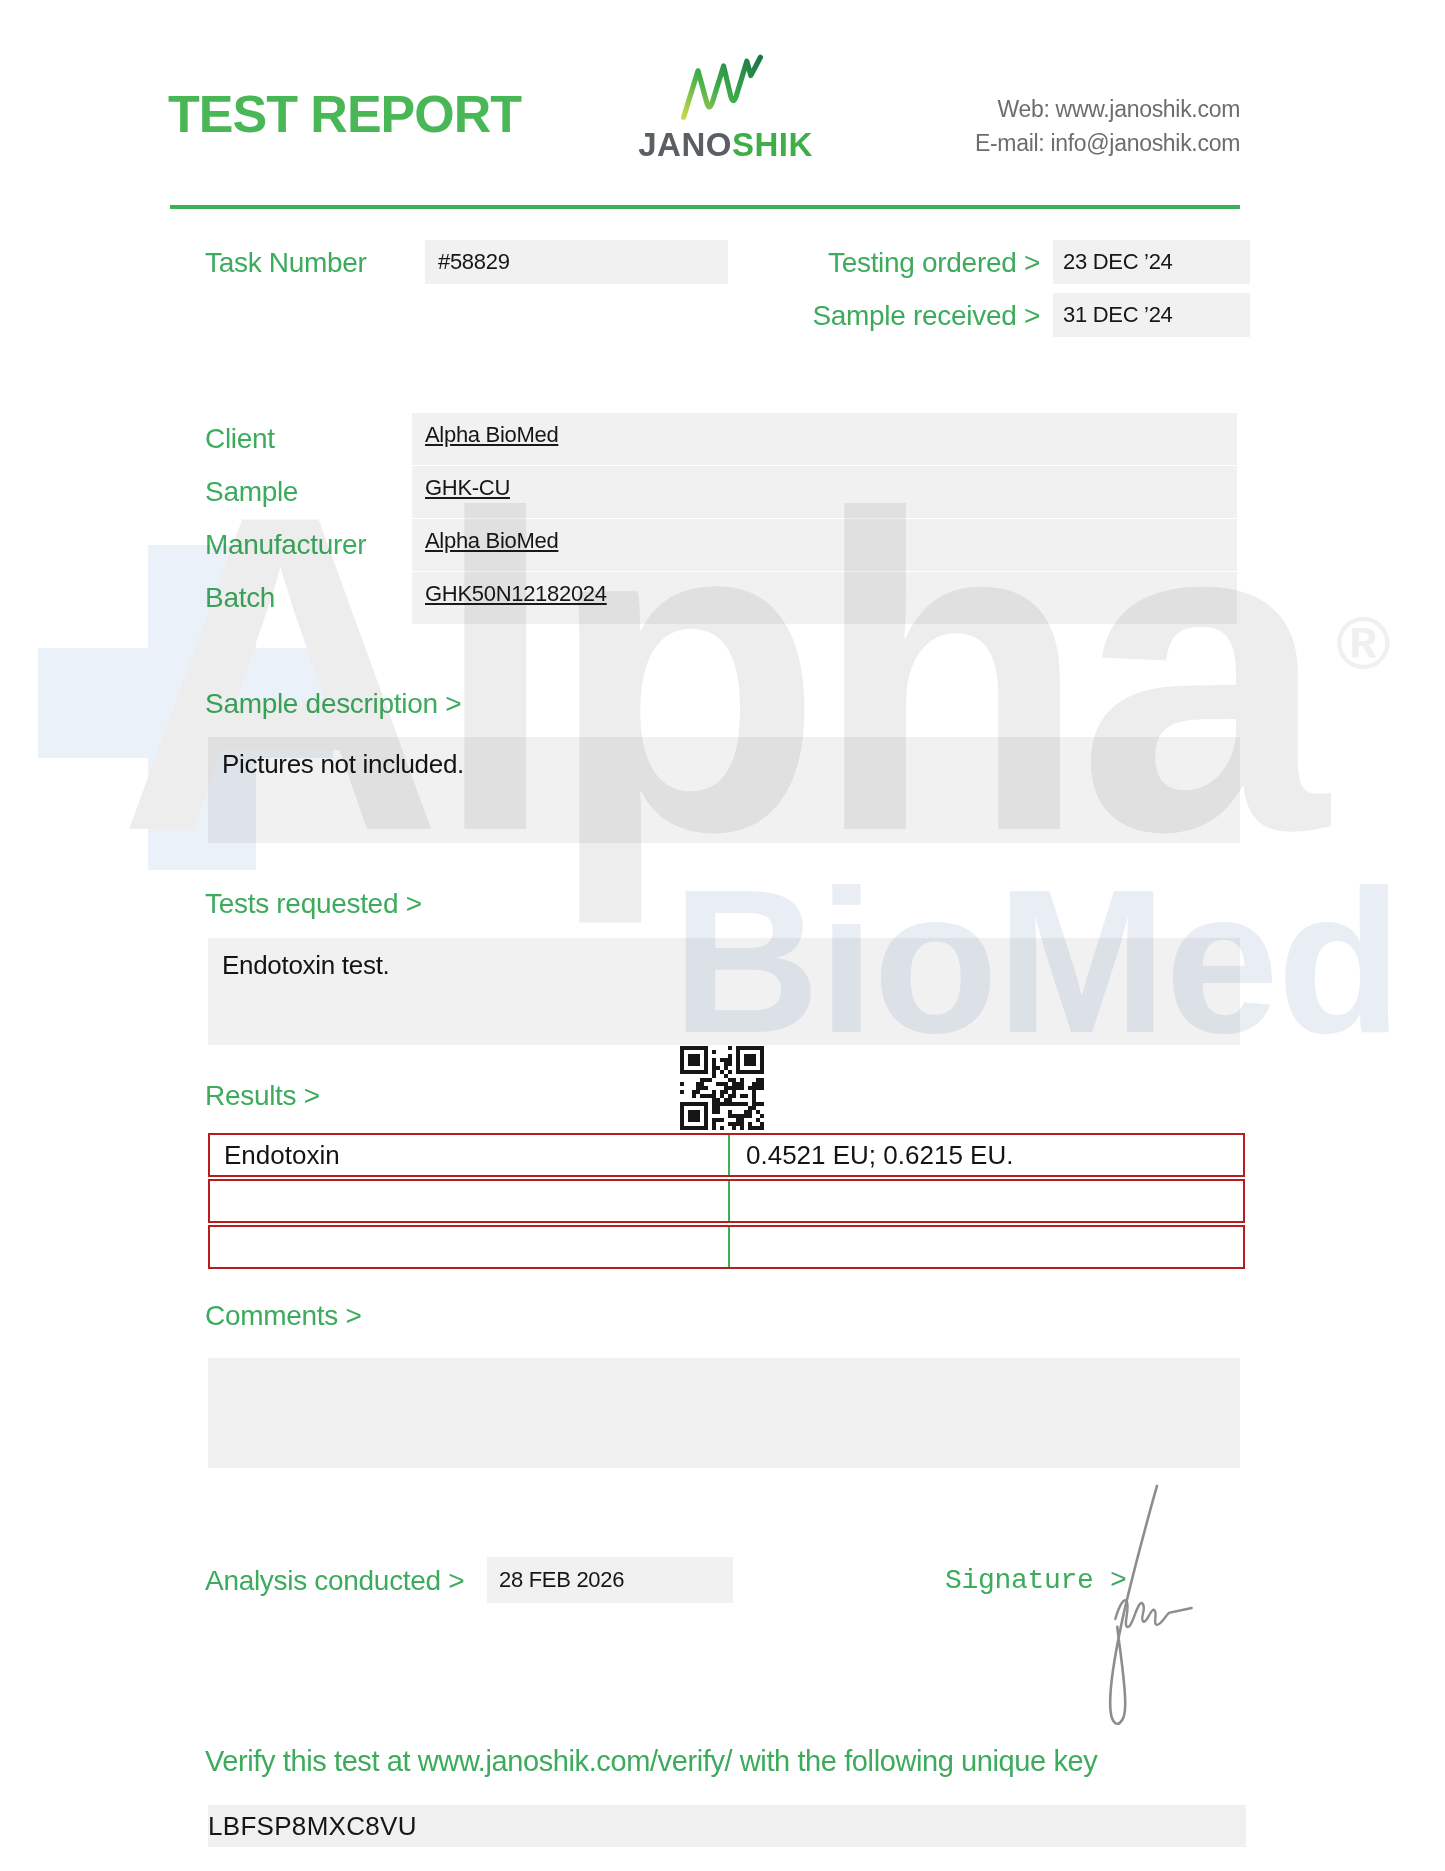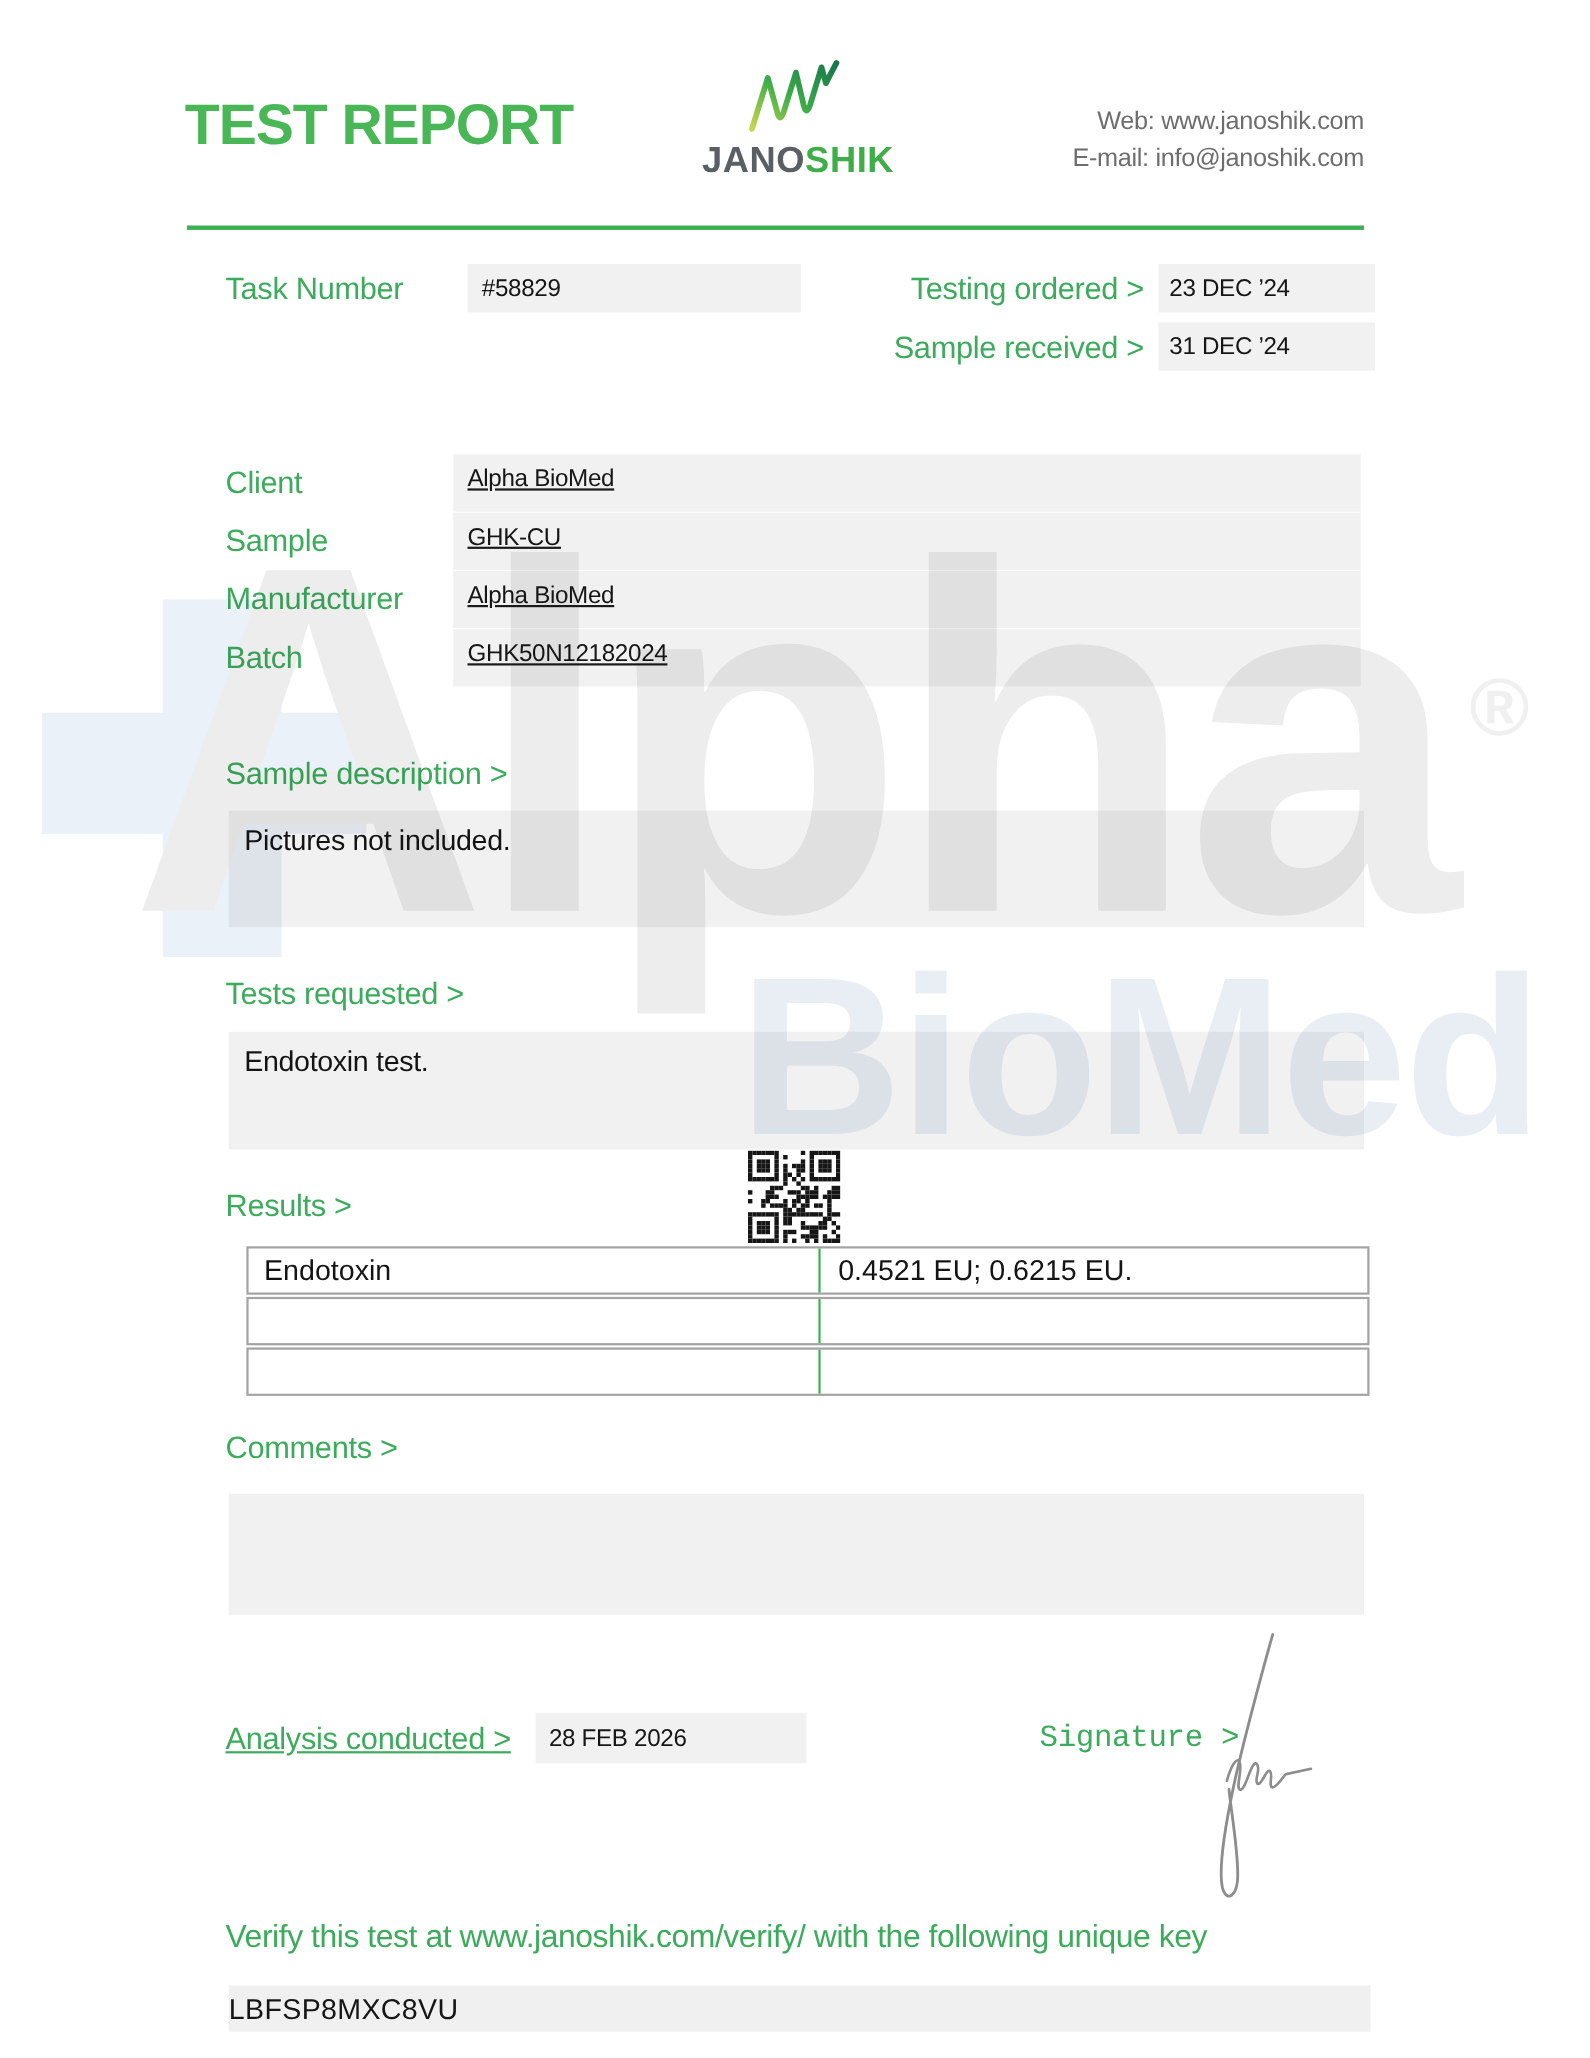--- a/index.html
+++ b/index.html
@@ -37,25 +37,25 @@
   .info-box{left:412px;width:825px;height:52px;text-decoration:underline;}
   .info-box .val{line-height:44px;padding-left:13px;display:block;}
 
   .sec-label{left:205px;}
   .sec-box{left:208px;width:1032px;}
   .boxtext{font-size:26px;color:#141414;padding:12px 0 0 14px;letter-spacing:-.3px;}
 
   .qr{left:680px;top:1046px;width:84px;height:84px;}
 
   .rtable{left:208px;top:1133px;width:1037px;}
-  .rrow{display:flex;border:2px solid #a3a3a3;height:40px;margin-bottom:2px;background:#fff;margin-left:16px;}
+  .rrow{display:flex;border:2px solid #b91c1c;height:40px;margin-bottom:2px;background:#fff;}
   .rcell1{width:504px;border-right:2px solid #3cb054;font-size:26px;line-height:40px;padding-left:14px;color:#141414;}
   .rcell2{flex:1;font-size:26px;line-height:40px;padding-left:16px;color:#141414;}
 
-  .an-label{left:205px;top:1565px;text-decoration:underline;}
+  .an-label{left:205px;top:1565px;}
   .an-box{left:487px;top:1557px;width:246px;height:46px;}
   .an-box .val{line-height:46px;padding-left:12px;display:block;}
   .sig-label{left:945px;top:1565px;font-family:Liberation Mono, monospace;}
   .sig{left:1095px;top:1478px;width:120px;height:258px;}
 
   .verify-text{left:205px;top:1745px;width:1045px;font-size:29px;color:#3cab5c;letter-spacing:-.4px;}
   .key-box{left:208px;top:1805px;width:1038px;height:42px;background:#f0f0f0;text-align:left;}
   .key-box .val{font-size:26px;line-height:42px;letter-spacing:.3px;}
 
   

